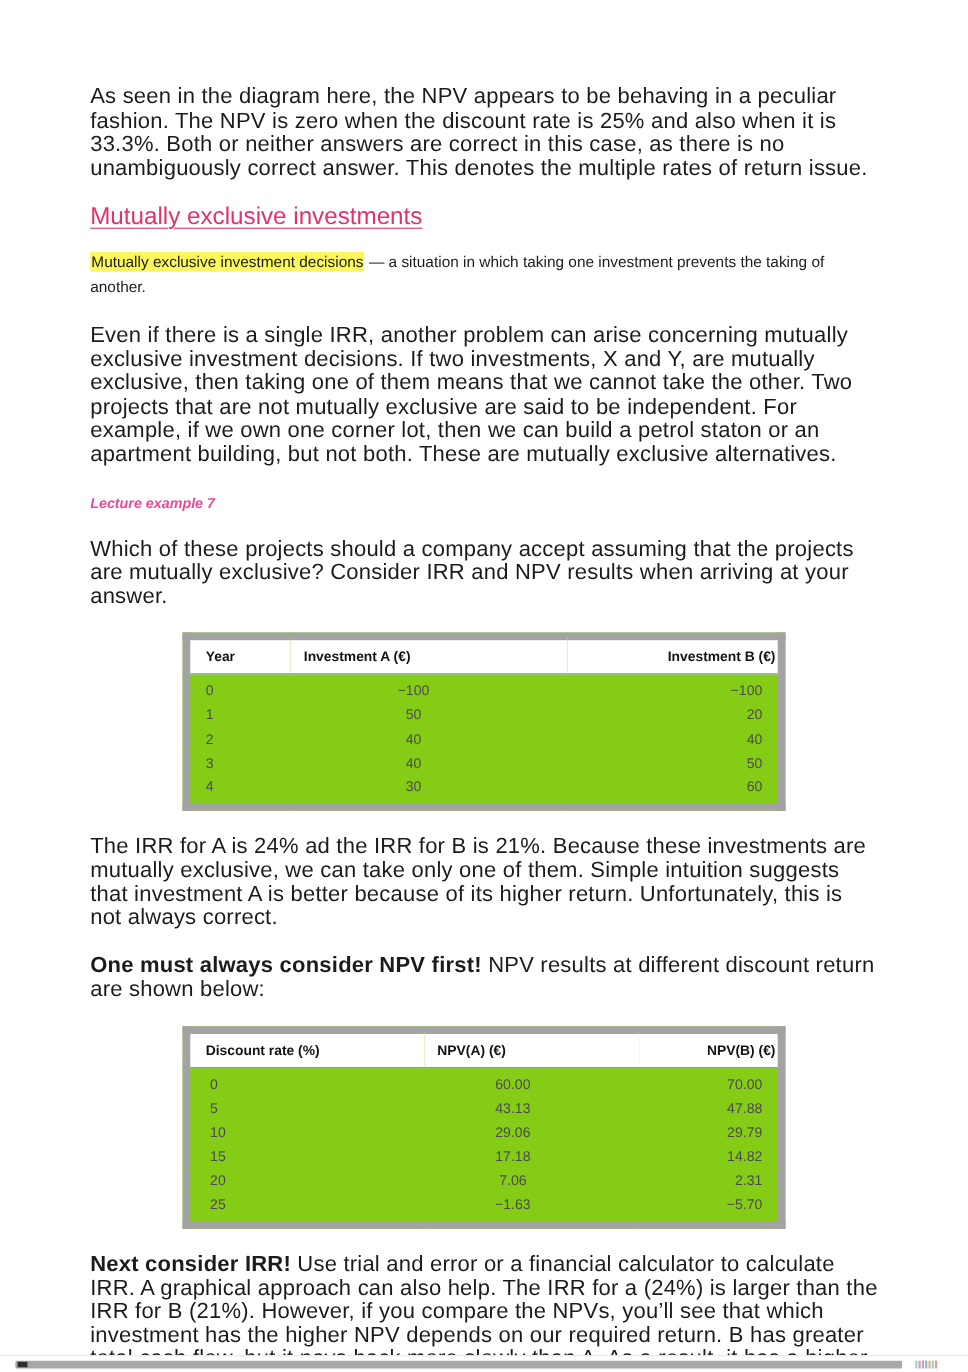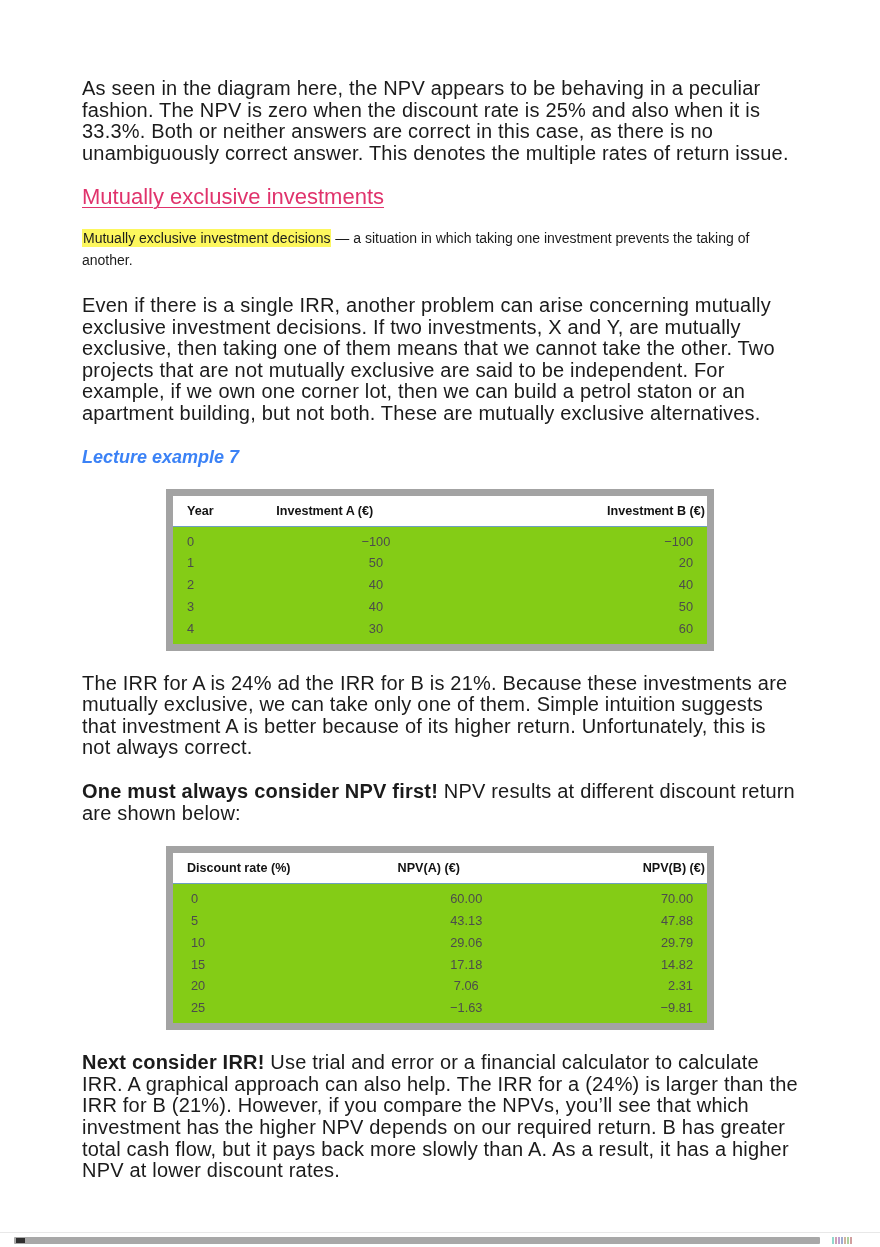--- a/index.html
+++ b/index.html
@@ -53,25 +53,25 @@
     line-height: 21.8px;
     color: #1b1b1b;
   }
   .highlight {
     background: #fdf75e;
     padding: 1px 1px 1px 1px;
   }
 
   .lecture-heading {
     margin: 0 0 21px 0;
-    font-size: 18px;
+    font-size: 13px;
     line-height: 21px;
     font-weight: bold;
     font-style: italic;
-    color: #3b82f6;
+    color: #ec4899;
   }
 
   .bold-lead { font-weight: bold; }
 
   
   .data-table-wrap {
     margin: 0 0 22px 0;
     display: flex;
     justify-content: center;
   }
@@ -179,20 +179,21 @@
   <p class="body-text">As seen in the diagram here, the NPV appears to be behaving in a peculiar fashion. The NPV is zero when the discount rate is 25% and also when it is 33.3%. Both or neither answers are correct in this case, as there is no unambiguously correct answer. This denotes the multiple rates of return issue.</p>
 
   <a class="section-heading">Mutually exclusive investments</a>
 
   <p class="definition-para"><span class="highlight">Mutually exclusive investment decisions</span><span> — a situation in which taking one investment prevents the taking of another.</span></p>
 
   <p class="body-text">Even if there is a single IRR, another problem can arise concerning mutually exclusive investment decisions. If two investments, X and Y, are mutually exclusive, then taking one of them means that we cannot take the other. Two projects that are not mutually exclusive are said to be independent. For example, if we own one corner lot, then we can build a petrol staton or an apartment building, but not both. These are mutually exclusive alternatives.</p>
 
   <p class="lecture-heading">Lecture example 7</p>
 
+  <p class="body-text">Which of these projects should a company accept assuming that the projects are mutually exclusive? Consider IRR and NPV results when arriving at your answer.</p>
 
   <div class="data-table-wrap">
     <table class="data-table cashflow-table">
       <thead>
         <tr>
           <th class="col-first">Year</th>
           <th class="col-mid">Investment A (€)</th>
           <th class="col-last">Investment B (€)</th>
         </tr>
       </thead>
@@ -261,21 +262,21 @@
           <td class="col-last">14.82</td>
         </tr>
         <tr>
           <td class="col-first">20</td>
           <td class="col-mid">7.06</td>
           <td class="col-last">2.31</td>
         </tr>
         <tr>
           <td class="col-first">25</td>
           <td class="col-mid">−1.63</td>
-          <td class="col-last">−9.81</td>
+          <td class="col-last">−5.70</td>
         </tr>
       </tbody>
     </table>
   </div>
 
   <p class="body-text"><span class="bold-lead">Next consider IRR!</span><span> Use trial and error or a financial calculator to calculate IRR. A graphical approach can also help. The IRR for a (24%) is larger than the IRR for B (21%). However, if you compare the NPVs, you’ll see that which investment has the higher NPV depends on our required return. B has greater total cash flow, but it pays back more slowly than A. As a result, it has a higher NPV at lower discount rates.</span></p>
 
 </div>
 
 <div class="scrollbar-track">

